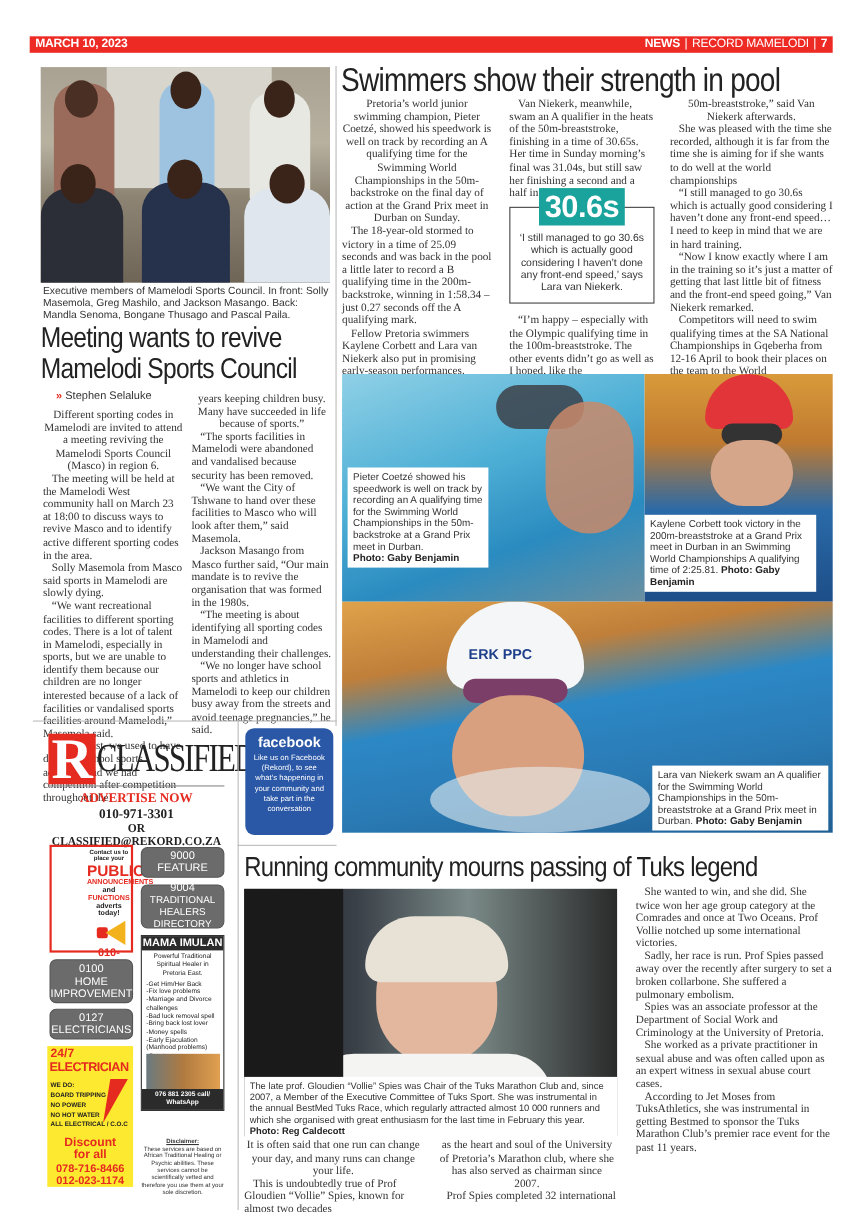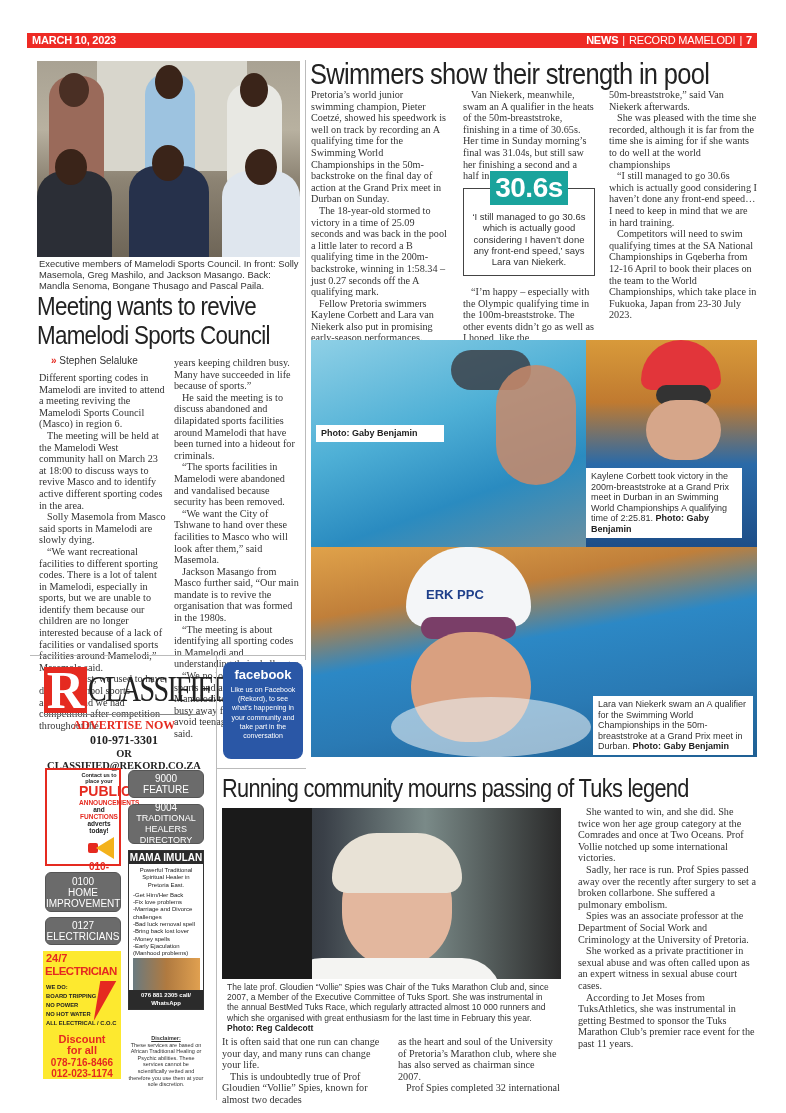--- a/index.html
+++ b/index.html
@@ -11,21 +11,21 @@
   
   .header-bar { left: 27px; top: 33px; width: 730px; height: 15px; background: #ee2a24; color: #fff;
     font-family: "Liberation Sans", sans-serif; font-size: 11px; font-weight: bold; line-height: 15px;
     padding: 0 5px; display: flex; justify-content: space-between; letter-spacing: -0.2px; }
   .header-bar .right span.sep { font-weight: normal; margin: 0 4px; }
   .header-bar .right .pub { font-weight: normal; }
 
   
   .col { font-size: 10.2px; line-height: 11.6px; color: #333; text-align: left; }
   .col p { text-indent: 8px; }
-  .col p.first { text-indent: 0; }
+  .col p.first { text-indent: 0; text-align: center; }
 
   .headline { font-family: "Liberation Sans", sans-serif; color: #222; letter-spacing: -0.8px; font-weight: normal; }
 
   .photo { overflow: hidden; }
   .caption-box { background: #fff; font-family: "Liberation Sans", sans-serif; font-size: 9px; line-height: 10.6px; color: #333; padding: 3px 5px; }
   .caption-box b { color: #222; }
 
   .sans-caption { font-family: "Liberation Sans", sans-serif; font-size: 9.5px; line-height: 11.5px; color: #333; }
 
   
@@ -96,21 +96,20 @@
 <div class="abs col" style="left:39px; top:372px; width:128px;">
   <p class="first">Different sporting codes in Mamelodi are invited to attend a meeting reviving the Mamelodi Sports Council (Masco) in region 6.</p>
   <p>The meeting will be held at the Mamelodi West community hall on March 23 at 18:00 to discuss ways to revive Masco and to identify active different sporting codes in the area.</p>
   <p>Solly Masemola from Masco said sports in Mamelodi are slowly dying.</p>
   <p>“We want recreational facilities to different sporting codes. There is a lot of talent in Mamelodi, especially in sports, but we are unable to identify them because our children are no longer interested because of a lack of facilities or vandalised sports facilities around Mamelodi,” Masemola said.</p>
   <p>“In the past, we used to have different school sports activities and we had competition after competition throughout the</p>
 </div>
 
 <div class="abs col" style="left:174px; top:357px; width:128px;">
   <p class="first">years keeping children busy. Many have succeeded in life because of sports.”</p>
-  <p>He said the meeting is to discuss abandoned and dilapidated sports facilities around Mamelodi that have been turned into a hideout for criminals.</p>
   <p>“The sports facilities in Mamelodi were abandoned and vandalised because security has been removed.</p>
   <p>“We want the City of Tshwane to hand over these facilities to Masco who will look after them,” said Masemola.</p>
   <p>Jackson Masango from Masco further said, “Our main mandate is to revive the organisation that was formed in the 1980s.</p>
   <p>“The meeting is about identifying all sporting codes in Mamelodi and understanding their challenges.</p>
   <p>“We no longer have school sports and athletics in Mamelodi to keep our children busy away from the streets and avoid teenage pregnancies,” he said.</p>
 </div>
 
 <div class="abs vline" style="left:305px; top:60px; height:600px;"></div>
 <div class="abs hline" style="left:30px; top:655px; width:276px;"></div>
 
@@ -132,28 +131,30 @@
 <div class="abs" style="left:468px; top:211px; width:122px; text-align:center; font-family:'Liberation Sans',sans-serif; font-size:9.5px; line-height:11.3px; color:#333;">‘I still managed to go 30.6s which is actually good considering I haven’t done any front-end speed,’ says Lara van Niekerk.</div>
 
 <div class="abs col" style="left:463px; top:286px; width:132px;">
   <p>“I’m happy – especially with the Olympic qualifying time in the 100m-breaststroke. The other events didn’t go as well as I hoped, like the</p>
 </div>
 
 <div class="abs col" style="left:609px; top:89px; width:148px;">
   <p class="first">50m-breaststroke,” said Van Niekerk afterwards.</p>
   <p>She was pleased with the time she recorded, although it is far from the time she is aiming for if she wants to do well at the world championships</p>
   <p>“I still managed to go 30.6s which is actually good considering I haven’t done any front-end speed… I need to keep in mind that we are in hard training.</p>
+  <p>“Now I know exactly where I am in the training so it’s just a matter of getting that last little bit of fitness and the front-end speed going,” Van Niekerk remarked.</p>
   <p>Competitors will need to swim qualifying times at the SA National Championships in Gqeberha from 12-16 April to book their places on the team to the World Championships, which take place in Fukuoka, Japan from 23-30 July 2023.</p>
 </div>
 
 <div class="abs photo" style="left:311px; top:340px; width:275px; height:207px; background:linear-gradient(160deg,#8fd0e6 0%,#4fb0d6 40%,#2a8bc0 70%,#6a8fa0 100%);">
   <div class="abs" style="left:140px; top:10px; width:80px; height:40px; background:#3a3a40; border-radius:20px; opacity:0.8;"></div>
   <div class="abs" style="left:185px; top:25px; width:80px; height:120px; background:#c98a6a; border-radius:40px; opacity:0.85;"></div>
 </div>
 <div class="abs caption-box" style="left:316px; top:425px; width:128px;">
+  <span>Pieter Coetzé showed his speedwork is well on track by recording an A qualifying time for the Swimming World Championships in the 50m-backstroke at a Grand Prix meet in Durban.</span>
   <b style="display:block;">Photo: Gaby Benjamin</b>
 </div>
 
 <div class="abs photo" style="left:586px; top:340px; width:171px; height:207px; background:linear-gradient(180deg,#d89a3a 0%,#c07a30 30%,#2a6aa8 60%,#1d4e88 100%);">
   <div class="abs" style="left:55px; top:0px; width:80px; height:50px; background:#e2353a; border-radius:40px 40px 10px 10px;"></div>
   <div class="abs" style="left:70px; top:45px; width:55px; height:20px; background:#333; border-radius:10px;"></div>
   <div class="abs" style="left:60px; top:60px; width:75px; height:60px; background:#d6a68a; border-radius:30px;"></div>
 </div>
 <div class="abs caption-box" style="left:586px; top:468px; width:156px;">
   <span>Kaylene Corbett took victory in the 200m-breaststroke at a Grand Prix meet in Durban in an Swimming World Championships A qualifying time of 2:25.81.</span>

